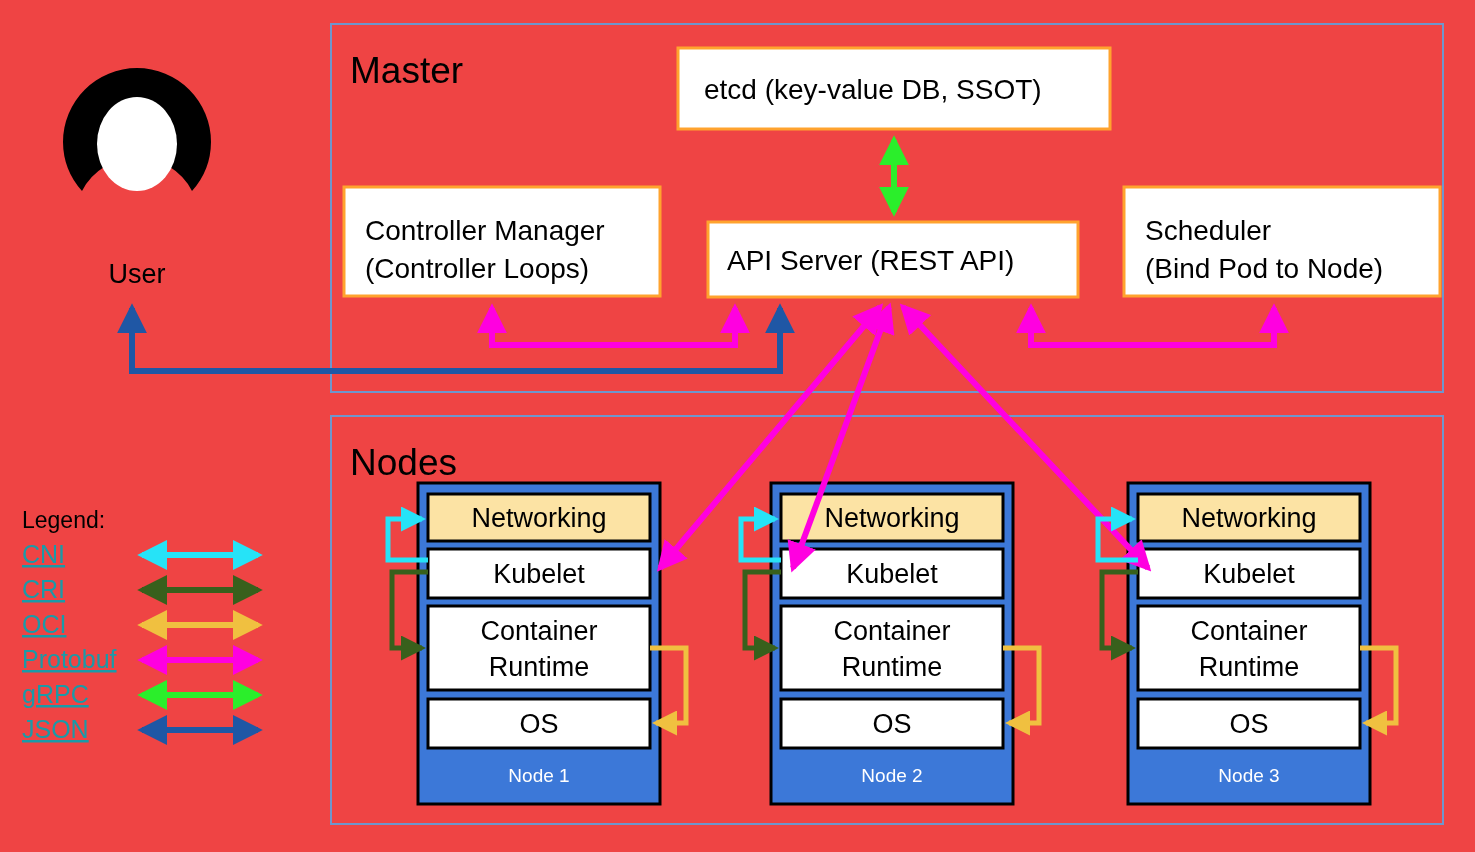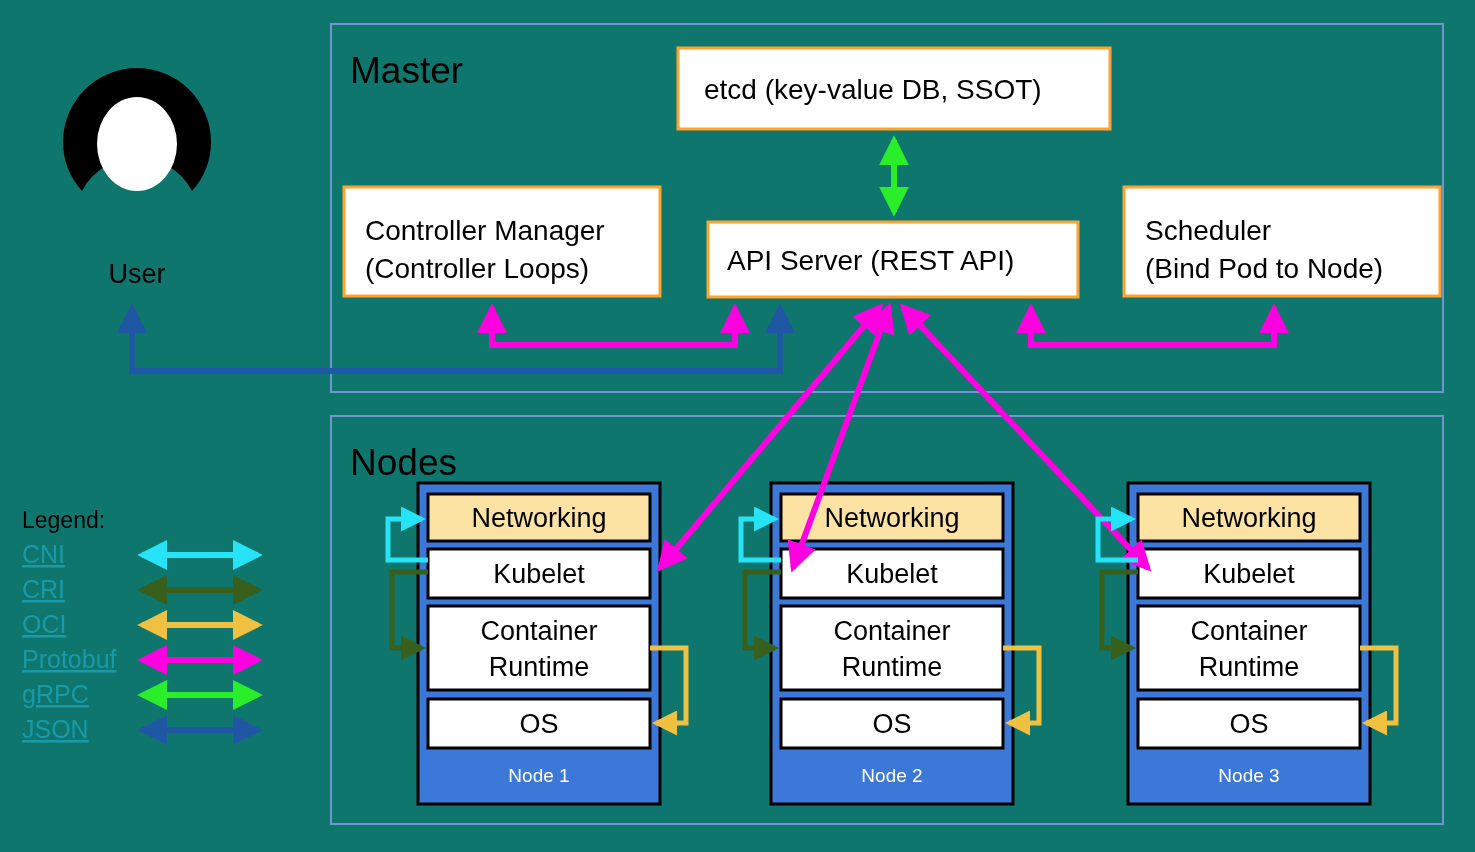--- a/index.html
+++ b/index.html
@@ -4,21 +4,21 @@
 <style>
   html, body {
     margin: 0;
     padding: 0;
     background: #ffffff;
   }
   #canvas {
     position: relative;
     width: 1475px;
     height: 852px;
-    background: #0f766e;
+    background: #ef4444;
     font-family: "Liberation Sans", sans-serif;
     overflow: hidden;
   }
   svg.layer {
     position: absolute;
     left: 0;
     top: 0;
     width: 1475px;
     height: 852px;
   }

